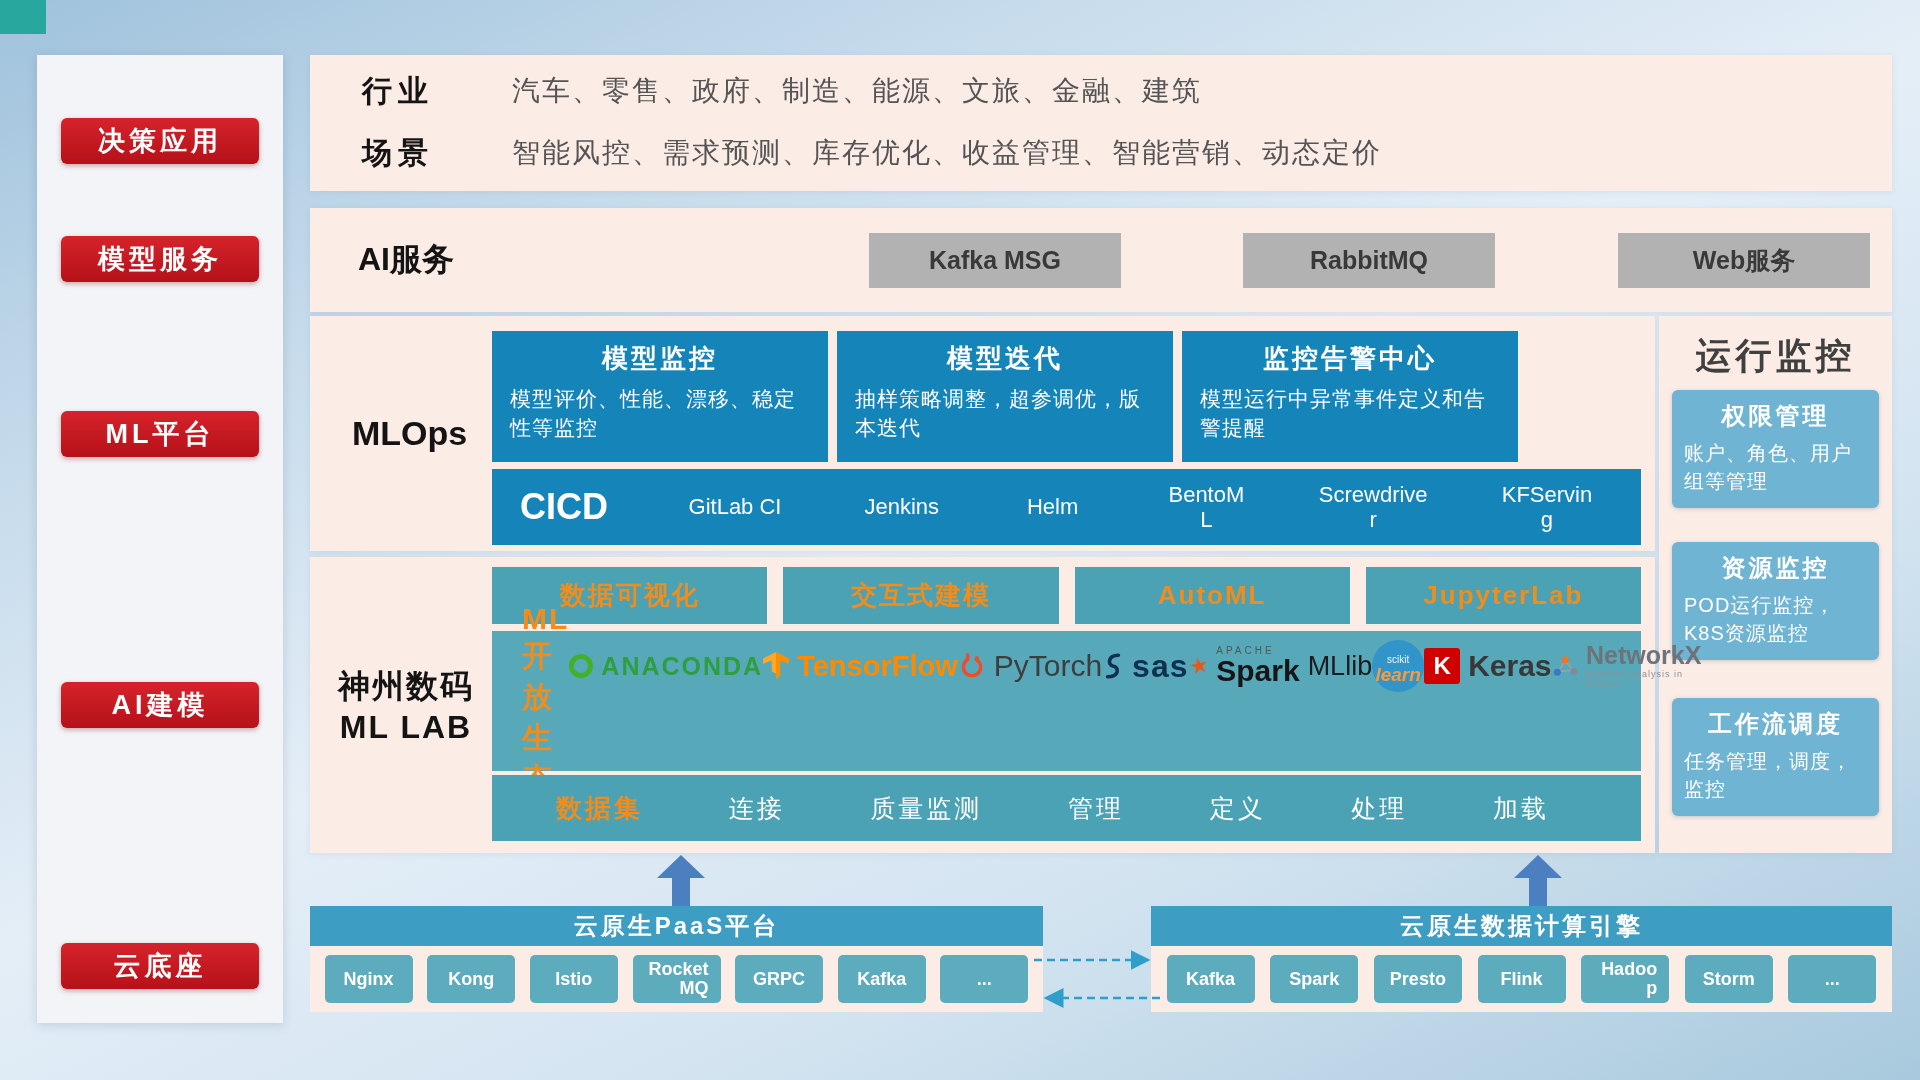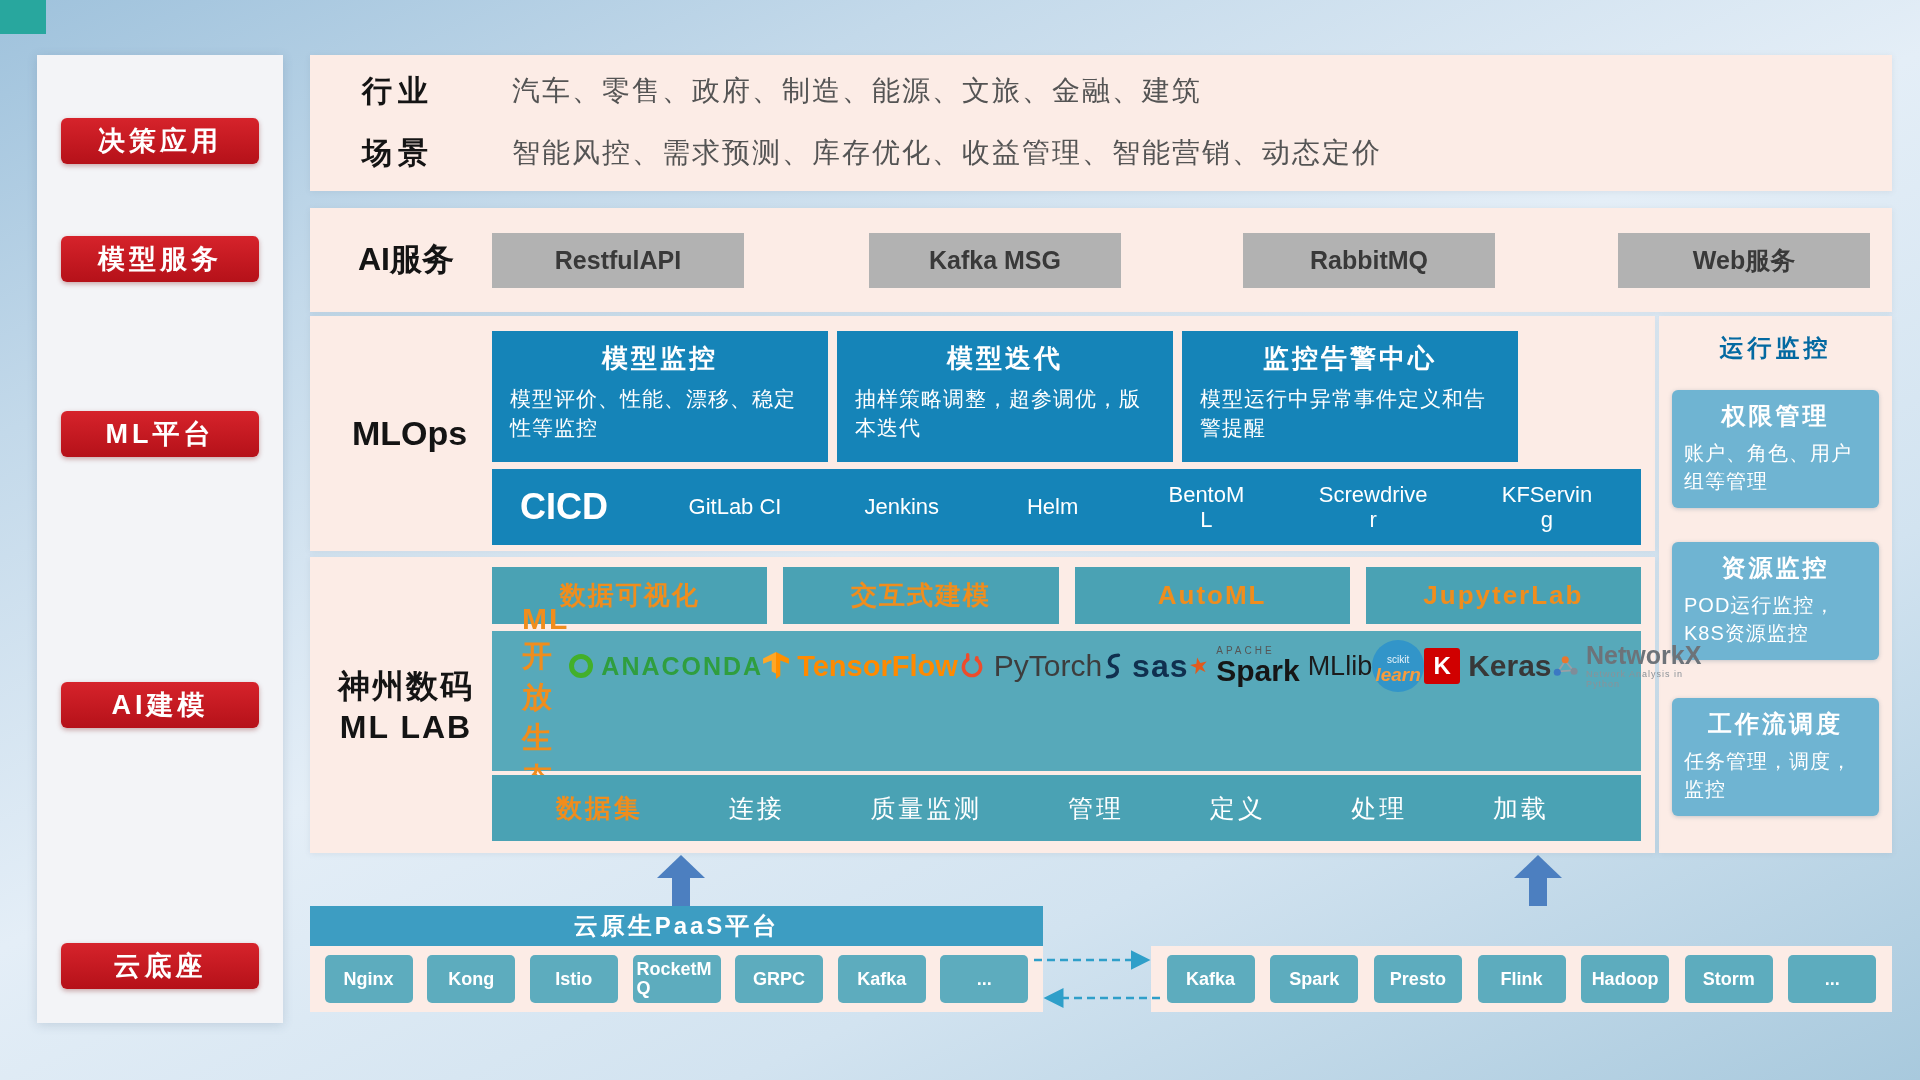--- a/index.html
+++ b/index.html
@@ -51,22 +51,22 @@
   .mlops-card p { font-size:21px; line-height:1.4; letter-spacing:1px; }
   .cicd-bar { position:absolute; left:182px; top:153px; width:1149px; height:76px;
     background:#1584b8; color:#fff; display:flex; align-items:center; }
   .cicd-title { font-size:36px; font-weight:700; padding-left:28px; width:160px; }
   .cicd-tools { flex:1; display:flex; justify-content:space-between; align-items:center; padding:0 46px 0 24px; }
   .cicd-tool { font-size:22px; text-align:center; line-height:1.15; overflow-wrap:anywhere; }
   .ct-1{width:118px}.ct-2{width:76px}.ct-3{width:86px}.ct-4{width:82px}.ct-5{width:112px}.ct-6{width:96px}
 
   
   .col-monitor { left:1659px; top:316px; width:233px; height:537px; }
-  .monitor-title { position:absolute; top:16px; width:100%; text-align:center; font-size:24px;
-    font-weight:700; color:#0369a1; letter-spacing:4px; }
+  .monitor-title { position:absolute; top:16px; width:100%; text-align:center; font-size:36px;
+    font-weight:700; color:#404040; letter-spacing:4px; }
   .monitor-card { position:absolute; left:13px; width:207px; height:118px; background:#6fb4d2;
     border-radius:6px; color:#fff; padding:10px 12px 0; box-shadow:0 1px 4px rgba(40,80,110,.25); }
   .mc-1{top:74px} .mc-2{top:226px} .mc-3{top:382px}
   .monitor-card h4 { text-align:center; font-size:24px; font-weight:700; margin-bottom:7px; letter-spacing:3px; }
   .monitor-card p { font-size:20px; line-height:1.4; letter-spacing:1px; }
 
   
   .row-mllab { left:310px; top:557px; width:1345px; height:296px; }
   .mllab-label { position:absolute; left:10px; top:0; width:172px; height:296px; display:flex;
     flex-direction:column; justify-content:center; align-items:center; 
@@ -109,22 +109,22 @@
   
   .bar-header { position:absolute; top:906px; height:40px; background:#3d9dc2; color:#fff; display:flex;
     align-items:center; justify-content:center; font-size:24px; font-weight:700; letter-spacing:3px; }
   .paas-header { left:310px; width:733px; }
   .engine-header { left:1151px; width:741px; }
   .bar-strip { position:absolute; top:946px; height:66px; background:#fcece6; display:flex;
     align-items:center; justify-content:space-evenly; }
   .paas-strip { left:310px; width:733px; }
   .engine-strip { left:1151px; width:741px; }
   .chip { width:88px; height:48px; background:#5dacbe; color:#fff; border-radius:5px; display:flex;
-    align-items:center; justify-content:center; text-align:left; font-size:18px; font-weight:700;
-    line-height:1.05; overflow-wrap:anywhere; padding:4px; cursor:pointer; }
+    align-items:center; justify-content:center; text-align:right; font-size:18px; font-weight:700;
+    line-height:1.05; overflow-wrap:anywhere; padding:12px; cursor:pointer; }
 
   
   .up-arrow { position:absolute; width:48px; top:855px; }
   .ua-1{left:657px} .ua-2{left:1514px}
   .up-arrow .head { width:0; height:0; border-left:24px solid transparent; border-right:24px solid transparent;
     border-bottom:23px solid #4c7fc0; }
   .up-arrow .shaft { width:18px; height:28px; background:#4c7fc0; margin:0 auto; }
   .dash-arrows { position:absolute; left:1030px; top:944px; }
 </style>
 </head>
@@ -148,21 +148,20 @@
       <span class="ind-text">汽车、零售、政府、制造、能源、文旅、金融、建筑</span>
     </div>
     <div class="ind-line l2">
       <span class="ind-label">场景</span>
       <span class="ind-text">智能风控、需求预测、库存优化、收益管理、智能营销、动态定价</span>
     </div>
   </section>
 
   <section class="panel row-ai">
     <div class="ai-label">AI服务</div>
-    <div class="ai-btn ab-1">RestfulAPI</div>
     <div class="ai-btn ab-2">Kafka MSG</div>
     <div class="ai-btn ab-3">RabbitMQ</div>
     <div class="ai-btn ab-4">Web服务</div>
   </section>
 
   <section class="panel row-mlops">
     <div class="mlops-label">MLOps</div>
     <div class="mlops-cards">
       <div class="mlops-card">
         <h3>模型监控</h3>
@@ -309,20 +308,21 @@
   <div class="bar-strip paas-strip">
     <div class="chip">Nginx</div>
     <div class="chip">Kong</div>
     <div class="chip">Istio</div>
     <div class="chip">RocketMQ</div>
     <div class="chip">GRPC</div>
     <div class="chip">Kafka</div>
     <div class="chip">...</div>
   </div>
 
+  <div class="bar-header engine-header">云原生数据计算引擎</div>
   <div class="bar-strip engine-strip">
     <div class="chip">Kafka</div>
     <div class="chip">Spark</div>
     <div class="chip">Presto</div>
     <div class="chip">Flink</div>
     <div class="chip">Hadoop</div>
     <div class="chip">Storm</div>
     <div class="chip">...</div>
   </div>
 

